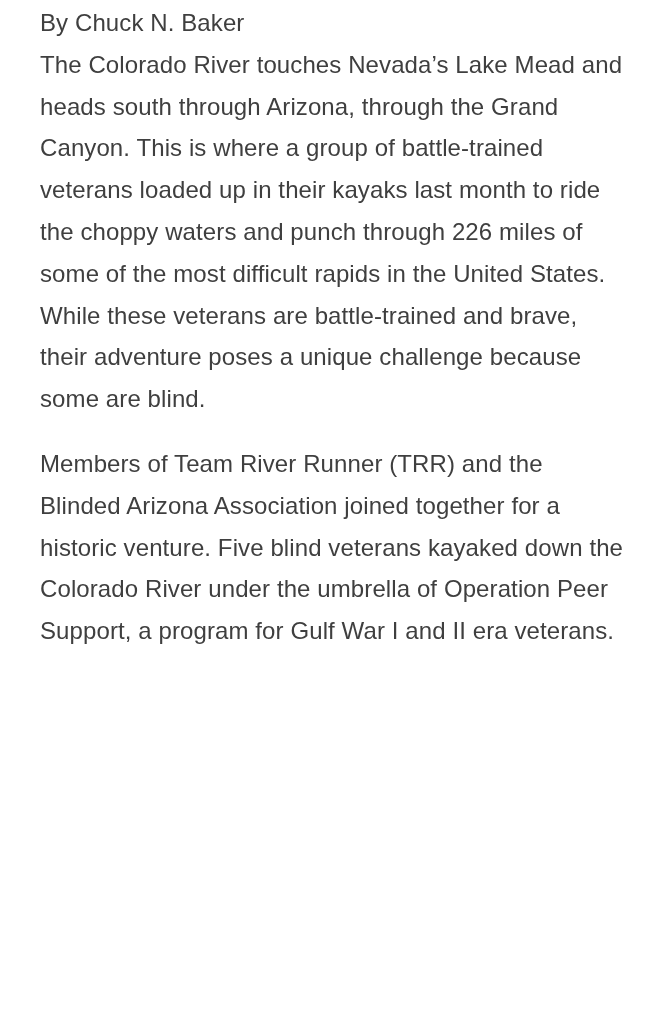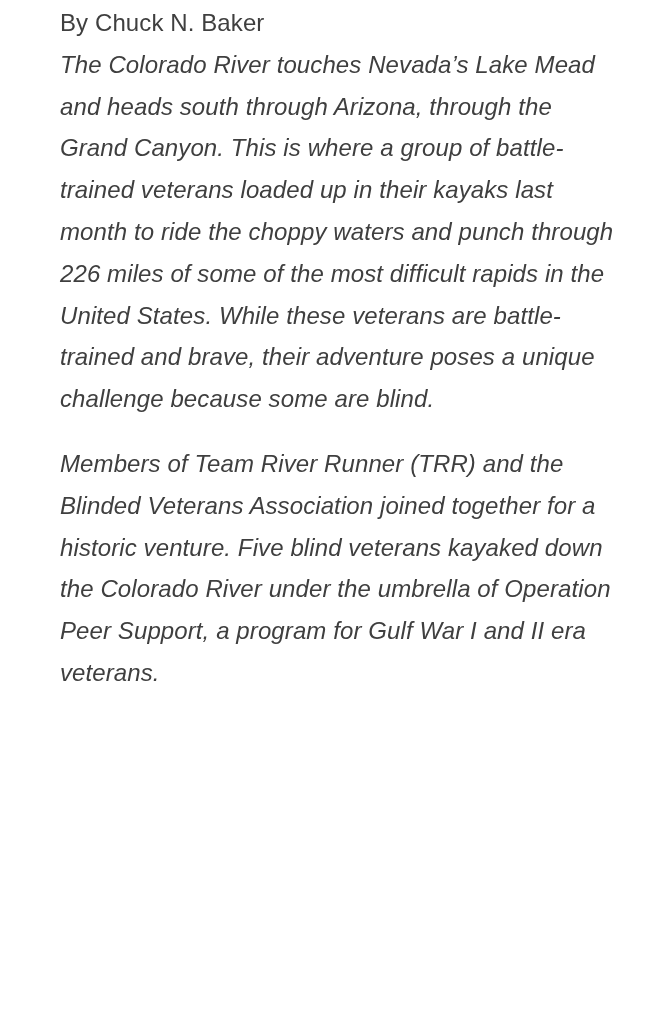--- a/index.html
+++ b/index.html
@@ -11,42 +11,41 @@
     position: relative;
     width: 672px;
     height: 1023px;
     background: #ffffff;
     overflow: hidden;
     box-sizing: border-box;
   }
   .article {
     box-sizing: border-box;
     width: 672px;
-    padding: 2px 48px 0 60px;
+    padding: 2px 48px 0 40px;
     font-family: "Liberation Sans", sans-serif;
     font-size: 24px;
     line-height: 41.8px;
     color: #3f3f3f;
     letter-spacing: 0.1px;
   }
   .byline {
     margin: 0;
     white-space: pre-wrap;
   }
   .para {
     margin: 0 0 23px 0;
     white-space: pre-wrap;
-    font-style: italic;
   }
   .para:last-child {
     margin-bottom: 0;
   }
 </style>
 </head>
 <body>
 
 <div class="page">
   <div class="article">
     <p class="byline">By Chuck N. Baker</p>
     <p class="para">The Colorado River touches Nevada’s Lake Mead and heads south through Arizona, through the Grand Canyon. This is where a group of battle-trained veterans loaded up in their kayaks last month to ride the choppy waters and punch through 226 miles of some of the most difficult rapids in the United States. While these veterans are battle-trained and brave, their adventure poses a unique challenge because some are blind.</p>
-    <p class="para">Members of Team River Runner (TRR) and the Blinded Veterans Association joined together for a historic venture. Five blind veterans kayaked down the Colorado River under the umbrella of Operation Peer Support, a program for Gulf War I and II era veterans.</p>
+    <p class="para">Members of Team River Runner (TRR) and the Blinded Arizona Association joined together for a historic venture. Five blind veterans kayaked down the Colorado River under the umbrella of Operation Peer Support, a program for Gulf War I and II era veterans.</p>
   </div>
 </div>
 
 </body></html>

